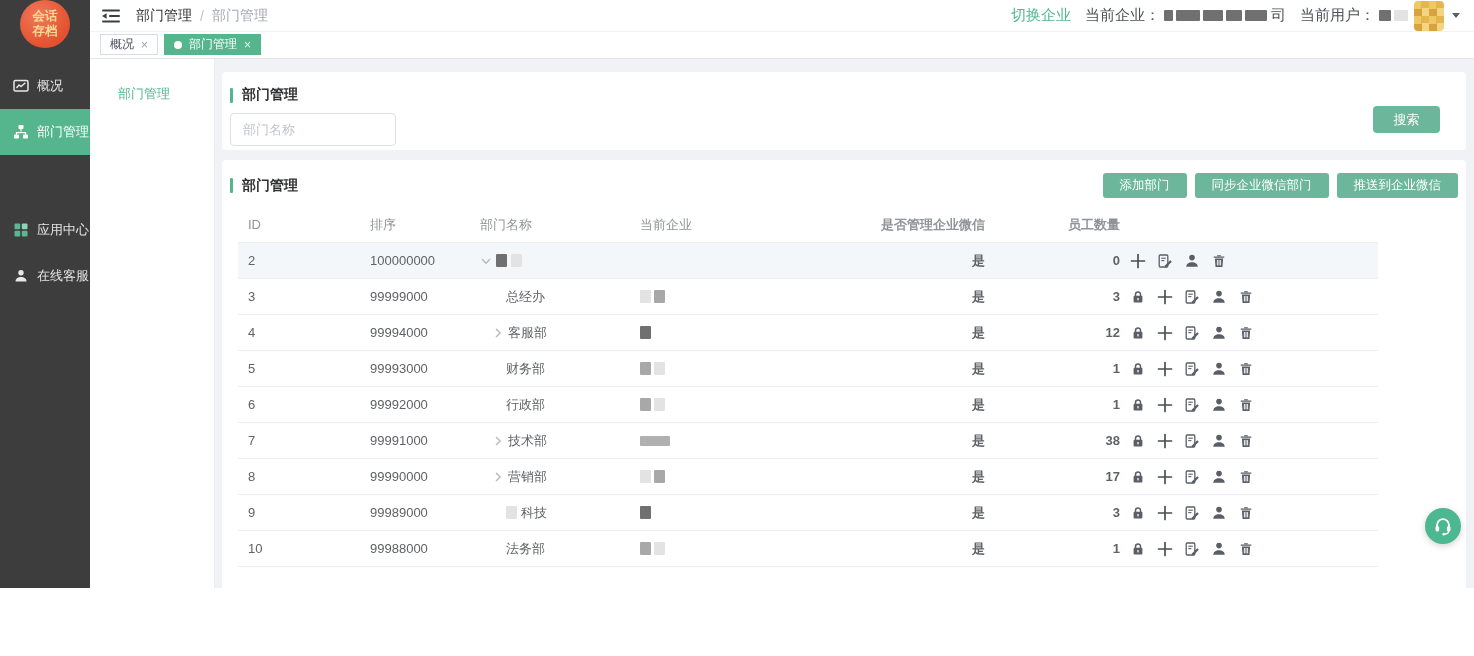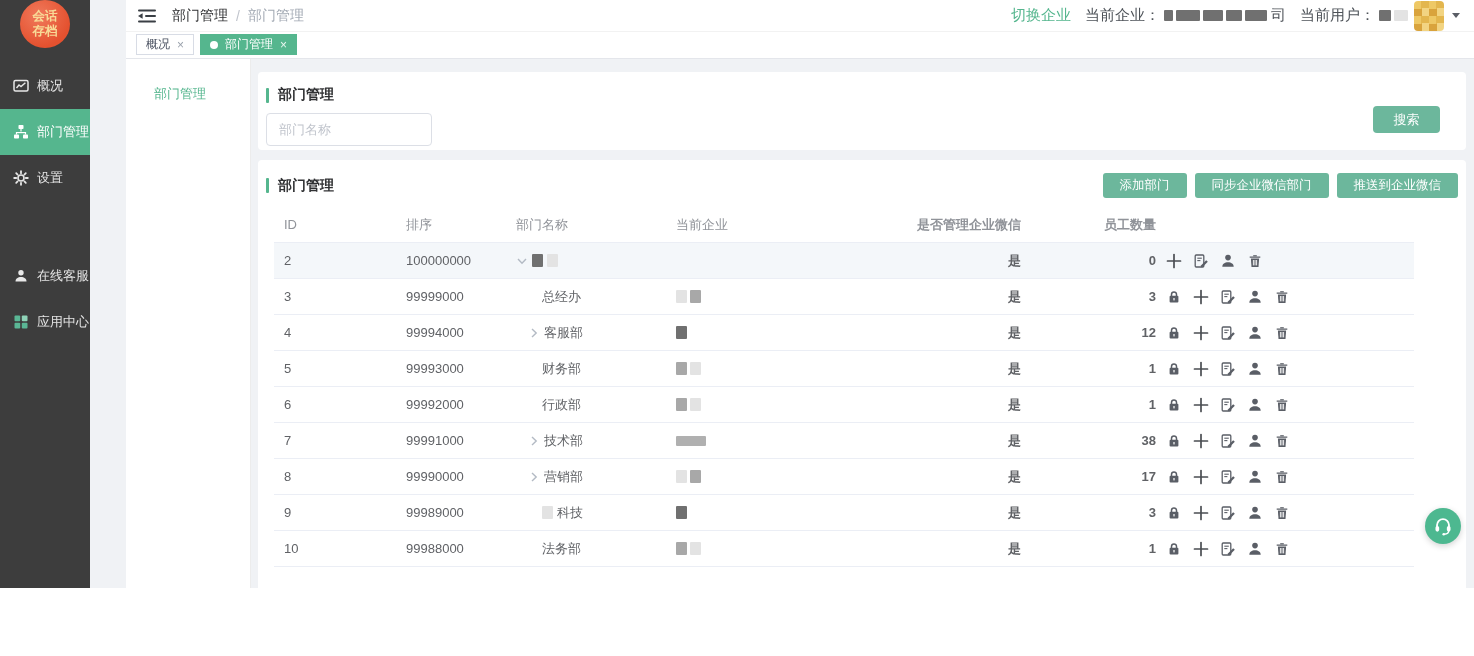--- a/index.html
+++ b/index.html
@@ -3,21 +3,21 @@
 <meta charset="utf-8">
 <style>
   :root{
     --accent:#55b68e; --btn-green:#6cb79c; --sidebar-bg:#3d3d3d; --logo-red:#e4512f;
     --content-bg:#f0f2f5; --row-hl:#f4f7fa; --border:#ebeef5; --txt:#606266;
     --txt-dark:#303133; --txt-head:#909399; --icon-gray:#5a5e66;
   }
   *{margin:0;padding:0;box-sizing:border-box;}
   html,body{background:#fff;}
   body{font-family:"Liberation Sans","DejaVu Sans",sans-serif;}
-  .app{position:relative;width:1474px;height:588px;display:flex;overflow:hidden;background:var(--content-bg);gap:36px;}
+  .app{position:relative;width:1474px;height:588px;display:flex;overflow:hidden;background:var(--content-bg);}
 
   
   .sidebar{width:90px;flex-shrink:0;background:var(--sidebar-bg);display:flex;flex-direction:column;}
   .logo{width:50px;height:48px;border-radius:50%;margin:0 auto 15px auto;
     background:radial-gradient(circle at 38% 32%, #f0795b 0%, #e4512f 70%);
     color:#f8da96;font-size:12.5px;font-weight:bold;line-height:15px;
     display:flex;flex-direction:column;align-items:center;justify-content:center;}
   .side-item{height:46px;display:flex;align-items:center;padding-left:13px;gap:8px;
     font-size:13px;color:#e4e4e4;cursor:pointer;}
   .side-item.active{background:var(--accent);color:#fff;}
@@ -118,58 +118,40 @@
               <rect x="5.5" y="1" width="5" height="4" rx="0.8"></rect>
               <rect x="1" y="10.5" width="5" height="4" rx="0.8"></rect>
               <rect x="10" y="10.5" width="5" height="4" rx="0.8"></rect>
               <path d="M7.4 5h1.2v2.4H7.4z"></path>
               <path d="M3 8h10v1.2H3z"></path>
               <path d="M2.9 8h1.2v2.5H2.9zM11.9 8h1.2v2.5h-1.2z"></path>
             </svg>
           </span>
           <span>部门管理</span>
         </div>
-        <div class="side-item">
-          <span class="ico">
-            <svg viewBox="0 0 16 16" width="16" height="16">
-              <circle cx="8" cy="8" r="3" fill="none" stroke="#e8e8e8" stroke-width="1.6"></circle>
-              <g stroke="#e8e8e8" stroke-width="1.8" stroke-linecap="round">
-                <line x1="8" y1="1.2" x2="8" y2="3.2"></line>
-                <line x1="8" y1="12.8" x2="8" y2="14.8"></line>
-                <line x1="1.2" y1="8" x2="3.2" y2="8"></line>
-                <line x1="12.8" y1="8" x2="14.8" y2="8"></line>
-                <line x1="3.2" y1="3.2" x2="4.6" y2="4.6"></line>
-                <line x1="11.4" y1="11.4" x2="12.8" y2="12.8"></line>
-                <line x1="12.8" y1="3.2" x2="11.4" y2="4.6"></line>
-                <line x1="3.2" y1="12.8" x2="4.6" y2="11.4"></line>
-              </g>
-            </svg>
-          </span>
-          <span>设置</span>
-        </div>
         <div class="side-spacer"></div>
-        <div class="side-item">
-          <span class="ico">
-            <svg viewBox="0 0 16 16" width="16" height="16" fill="#e8e8e8">
-              <circle cx="8" cy="4.8" r="2.7"></circle>
-              <path d="M2.5 13.5c0-3 2.4-4.5 5.5-4.5s5.5 1.5 5.5 4.5z"></path>
-            </svg>
-          </span>
-          <span>在线客服</span>
-        </div>
         <div class="side-item">
           <span class="ico">
             <svg viewBox="0 0 16 16" width="16" height="16">
               <rect x="1.5" y="1.5" width="5.7" height="5.7" rx="1" fill="#5ab795"></rect>
               <rect x="8.8" y="1.5" width="5.7" height="5.7" rx="1" fill="#8fd3b8"></rect>
               <rect x="1.5" y="8.8" width="5.7" height="5.7" rx="1" fill="#5ab795"></rect>
               <rect x="8.8" y="8.8" width="5.7" height="5.7" rx="1" fill="#5ab795"></rect>
             </svg>
           </span>
           <span>应用中心</span>
+        </div>
+        <div class="side-item">
+          <span class="ico">
+            <svg viewBox="0 0 16 16" width="16" height="16" fill="#e8e8e8">
+              <circle cx="8" cy="4.8" r="2.7"></circle>
+              <path d="M2.5 13.5c0-3 2.4-4.5 5.5-4.5s5.5 1.5 5.5 4.5z"></path>
+            </svg>
+          </span>
+          <span>在线客服</span>
         </div>
       </div>
   </div>
 
   <div class="main">
 
     <div class="topbar">
       <span class="collapse">
         <svg viewBox="0 0 18 14" width="18" height="14" fill="#3a3f45">
           <rect x="0" y="0.5" width="18" height="2" rx="1"></rect>

